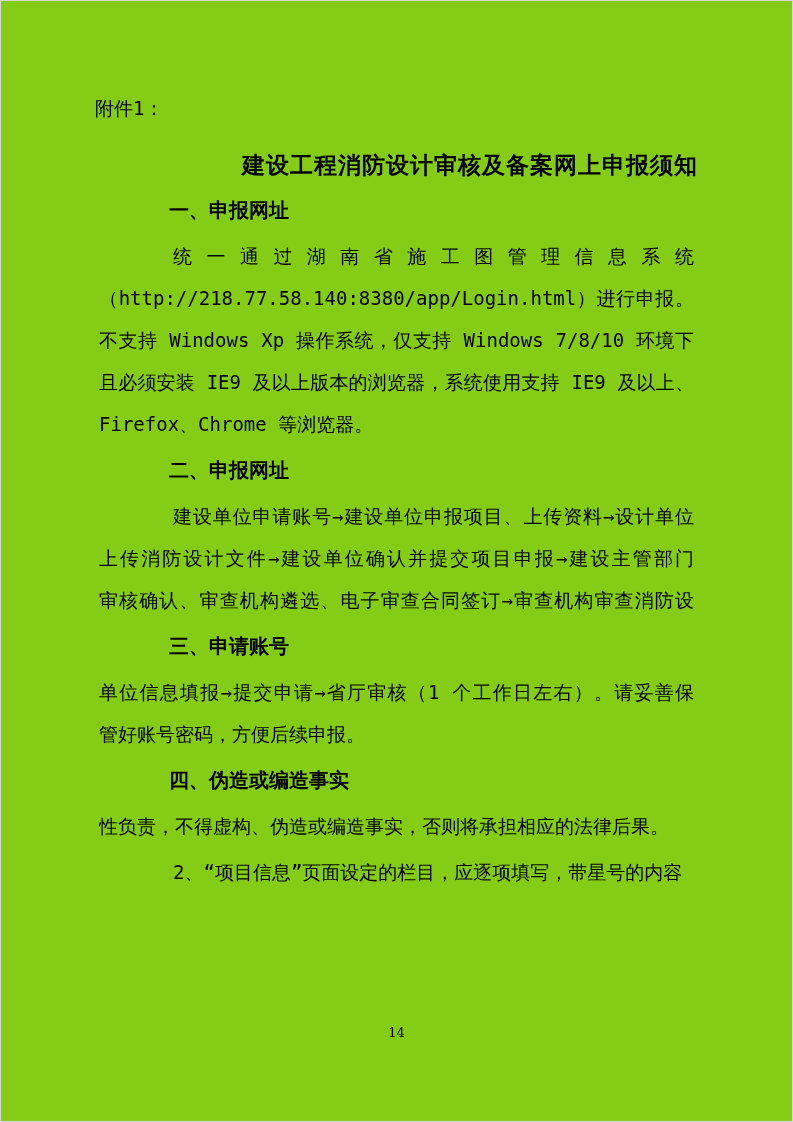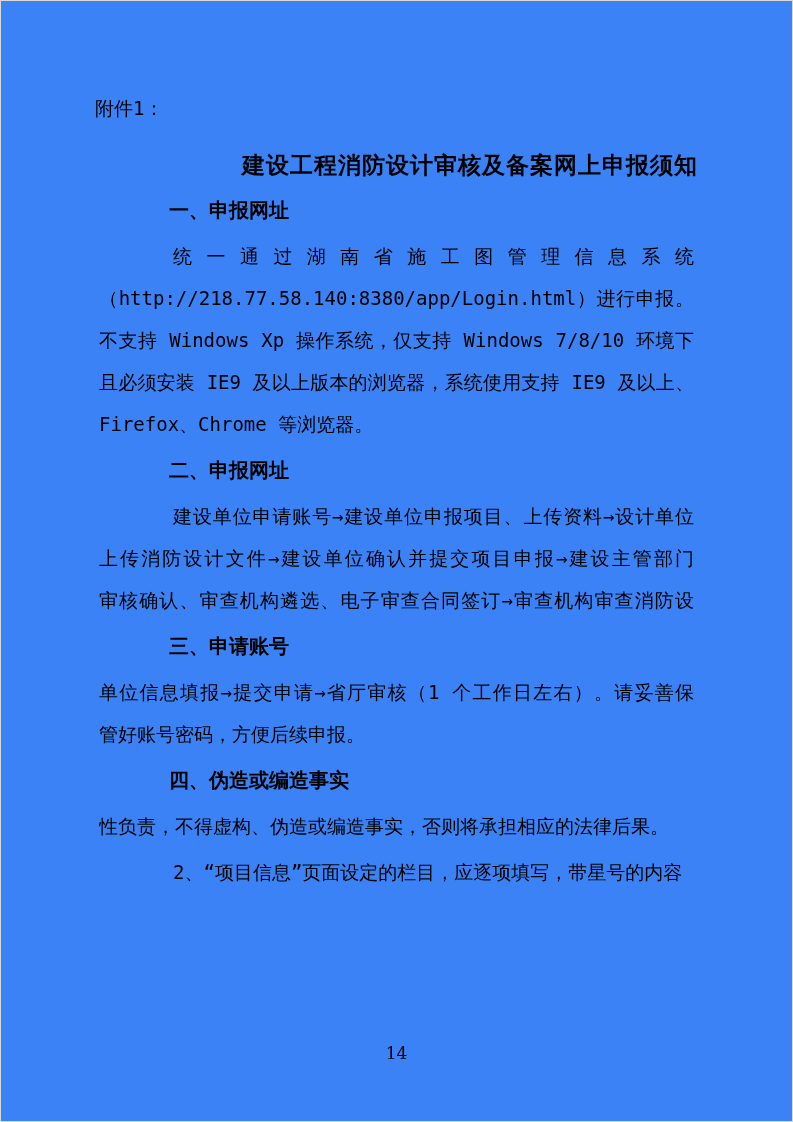--- a/index.html
+++ b/index.html
@@ -6,21 +6,21 @@
     margin: 0;
     padding: 0;
     background: #ffffff;
   }
   .page {
     position: relative;
     width: 793px;
     height: 1122px;
     box-sizing: border-box;
     margin: 0 auto;
-    background: #3b82f6;
+    background: #84cc16;
     border: 1px solid #d9d9d9;
     padding: 92px 94px 0 94px;
     color: #000000;
     font-family: "DejaVu Sans Mono", "Liberation Mono", monospace;
   }
   .attachment {
     font-size: 19px;
     line-height: 30px;
     text-align: left;
   }
@@ -57,23 +57,23 @@
     text-align: left;
     text-align-last: left;
   }
   .line.first {
     text-indent: 74px;
   }
   .page-number {
     position: absolute;
     left: 0;
     right: 0;
-    bottom: 60px;
+    bottom: 80px;
     text-align: center;
-    font-size: 17px;
+    font-size: 13px;
     line-height: 16px;
     font-family: "DejaVu Serif", "Liberation Serif", serif;
   }
 </style>
 </head>
 <body>
 
 <div class="page">
   <div class="attachment">附件1：</div>
 

